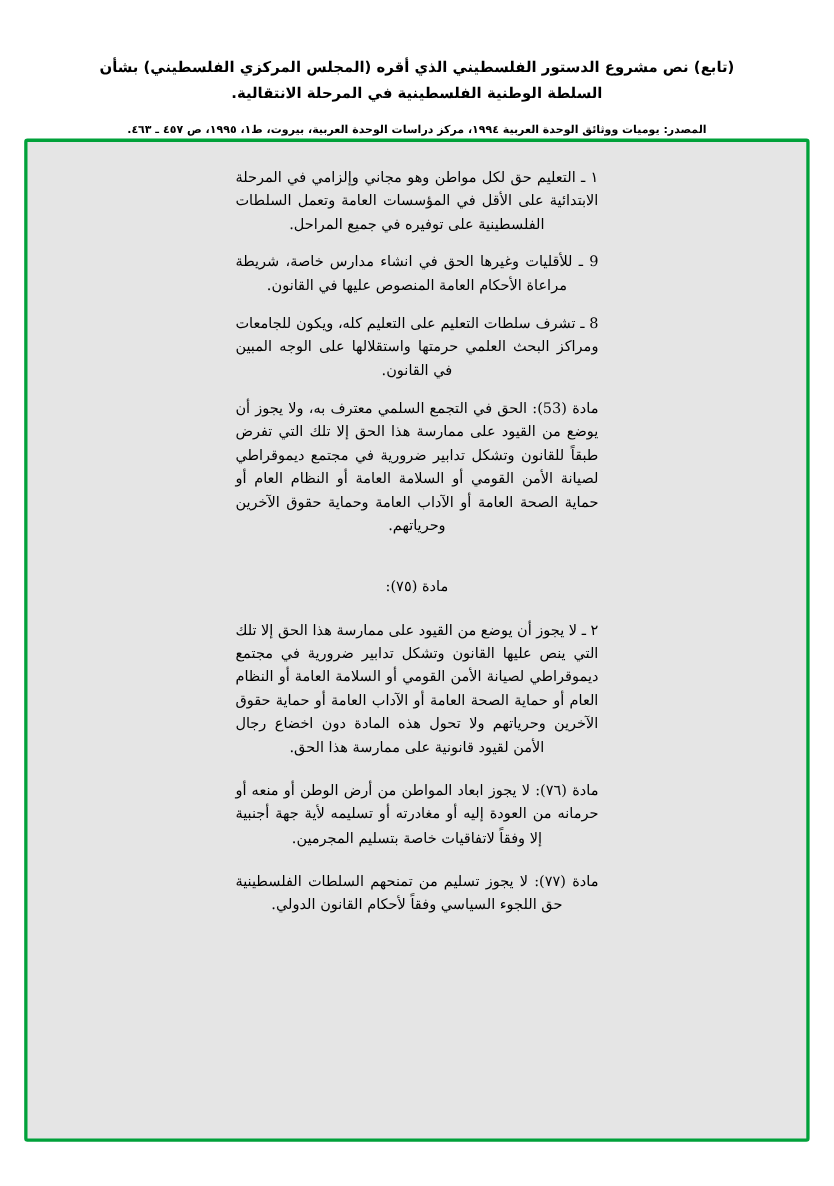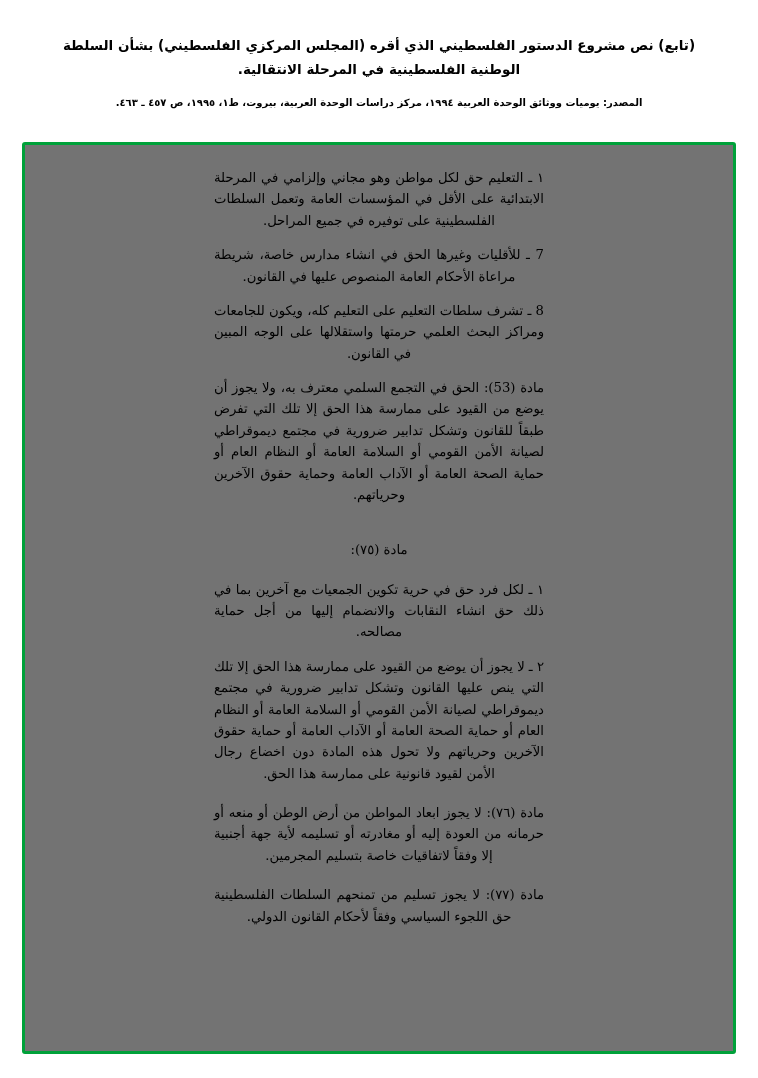--- a/index.html
+++ b/index.html
@@ -12,21 +12,21 @@
     height: 1078px;
     font-family: "DejaVu Sans", sans-serif;
     color: #000000;
     position: relative;
     overflow: hidden;
   }
   .page {
     width: 758px;
     height: 874px;
     box-sizing: border-box;
-    padding: 0;
+    padding: 16px;
     position: relative;
   }
   .header {
     padding: 34px 52px 0 52px;
     text-align: center;
   }
   .doc-title {
     font-family: "DejaVu Sans", sans-serif;
     font-weight: bold;
     font-size: 13.5px;
@@ -39,28 +39,28 @@
   .doc-source {
     font-family: "DejaVu Sans", sans-serif;
     font-weight: bold;
     font-size: 10px;
     line-height: 1.6;
     direction: rtl;
     margin-top: 14px;
   }
   .frame {
     position: absolute;
-    top: 142px;
+    top: 126px;
     left: 22px;
     width: 714px;
     height: 912px;
     box-sizing: border-box;
     border: 3px solid #00a13a;
     border-radius: 3px;
-    background: #737373;
+    background: #e5e5e5;
   }
   .body-text {
     box-sizing: border-box;
     padding: 22px 0 0 0;
     width: 100%;
     height: 100%;
     overflow: hidden;
   }
   .col {
     width: 330px;
@@ -93,25 +93,24 @@
 
   <div class="header">
     <div class="doc-title">(تابع) نص مشروع الدستور الفلسطيني الذي أقره (المجلس المركزي الفلسطيني) بشأن السلطة الوطنية الفلسطينية في المرحلة الانتقالية.</div>
     <div class="doc-source">المصدر: يوميات ووثائق الوحدة العربية ١٩٩٤، مركز دراسات الوحدة العربية، بيروت، ط١، ١٩٩٥، ص ٤٥٧ ـ ٤٦٣.</div>
   </div>
 
   <div class="frame">
     <div class="body-text">
       <div class="col">
         <p class="para">١ ـ التعليم حق لكل مواطن وهو مجاني وإلزامي في المرحلة الابتدائية على الأقل في المؤسسات العامة وتعمل السلطات الفلسطينية على توفيره في جميع المراحل.</p>
-        <p class="para">7 ـ للأقليات وغيرها الحق في انشاء مدارس خاصة، شريطة مراعاة الأحكام العامة المنصوص عليها في القانون.</p>
+        <p class="para">9 ـ للأقليات وغيرها الحق في انشاء مدارس خاصة، شريطة مراعاة الأحكام العامة المنصوص عليها في القانون.</p>
         <p class="para">8 ـ تشرف سلطات التعليم على التعليم كله، ويكون للجامعات ومراكز البحث العلمي حرمتها واستقلالها على الوجه المبين في القانون.</p>
         <p class="para">مادة (53): الحق في التجمع السلمي معترف به، ولا يجوز أن يوضع من القيود على ممارسة هذا الحق إلا تلك التي تفرض طبقاً للقانون وتشكل تدابير ضرورية في مجتمع ديموقراطي لصيانة الأمن القومي أو السلامة العامة أو النظام العام أو حماية الصحة العامة أو الآداب العامة وحماية حقوق الآخرين وحرياتهم.</p>
         <p class="para center-only gap">مادة (٧٥):</p>
-        <p class="para">١ ـ لكل فرد حق في حرية تكوين الجمعيات مع آخرين بما في ذلك حق انشاء النقابات والانضمام إليها من أجل حماية مصالحه.</p>
         <p class="para gap">٢ ـ لا يجوز أن يوضع من القيود على ممارسة هذا الحق إلا تلك التي ينص عليها القانون وتشكل تدابير ضرورية في مجتمع ديموقراطي لصيانة الأمن القومي أو السلامة العامة أو النظام العام أو حماية الصحة العامة أو الآداب العامة أو حماية حقوق الآخرين وحرياتهم ولا تحول هذه المادة دون اخضاع رجال الأمن لقيود قانونية على ممارسة هذا الحق.</p>
         <p class="para gap">مادة (٧٦): لا يجوز ابعاد المواطن من أرض الوطن أو منعه أو حرمانه من العودة إليه أو مغادرته أو تسليمه لأية جهة أجنبية إلا وفقاً لاتفاقيات خاصة بتسليم المجرمين.</p>
         <p class="para">مادة (٧٧): لا يجوز تسليم من تمنحهم السلطات الفلسطينية حق اللجوء السياسي وفقاً لأحكام القانون الدولي.</p>
       </div>
     </div>
   </div>
 
 </div>
 
 </body></html>

